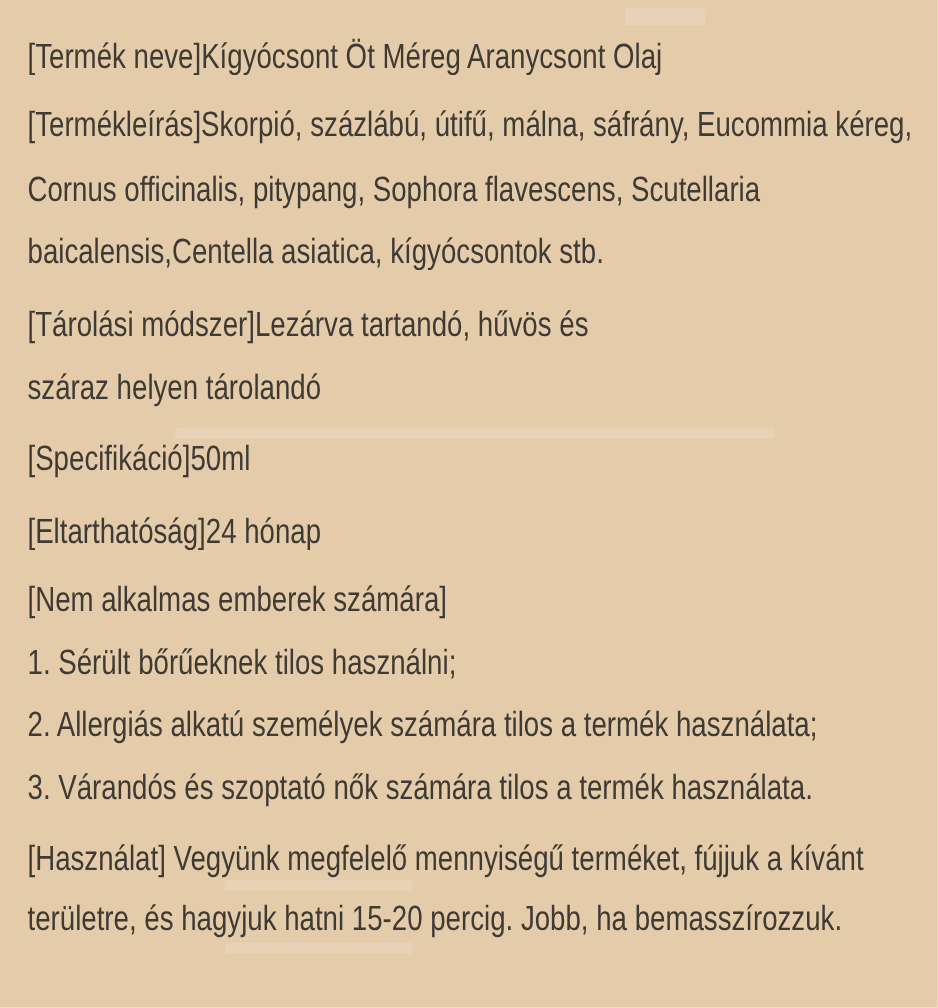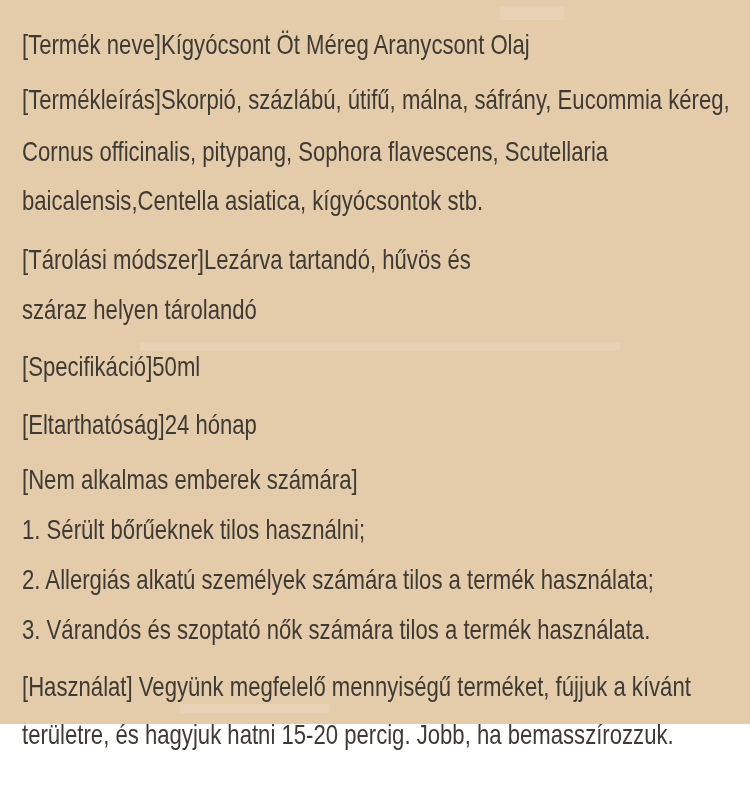--- a/index.html
+++ b/index.html
@@ -11,21 +11,21 @@
     padding: 0;
   }
   body {
     width: 750px;
     height: 806px;
     overflow: hidden;
   }
   .canvas {
     position: relative;
     width: 750px;
-    height: 724px;
+    height: 806px;
     background: var(--background);
     font-family: "Liberation Sans", sans-serif;
   }
   .line {
     position: absolute;
     left: 22px;
     font-size: 28px;
     line-height: 34px;
     color: var(--text);
     white-space: nowrap;

